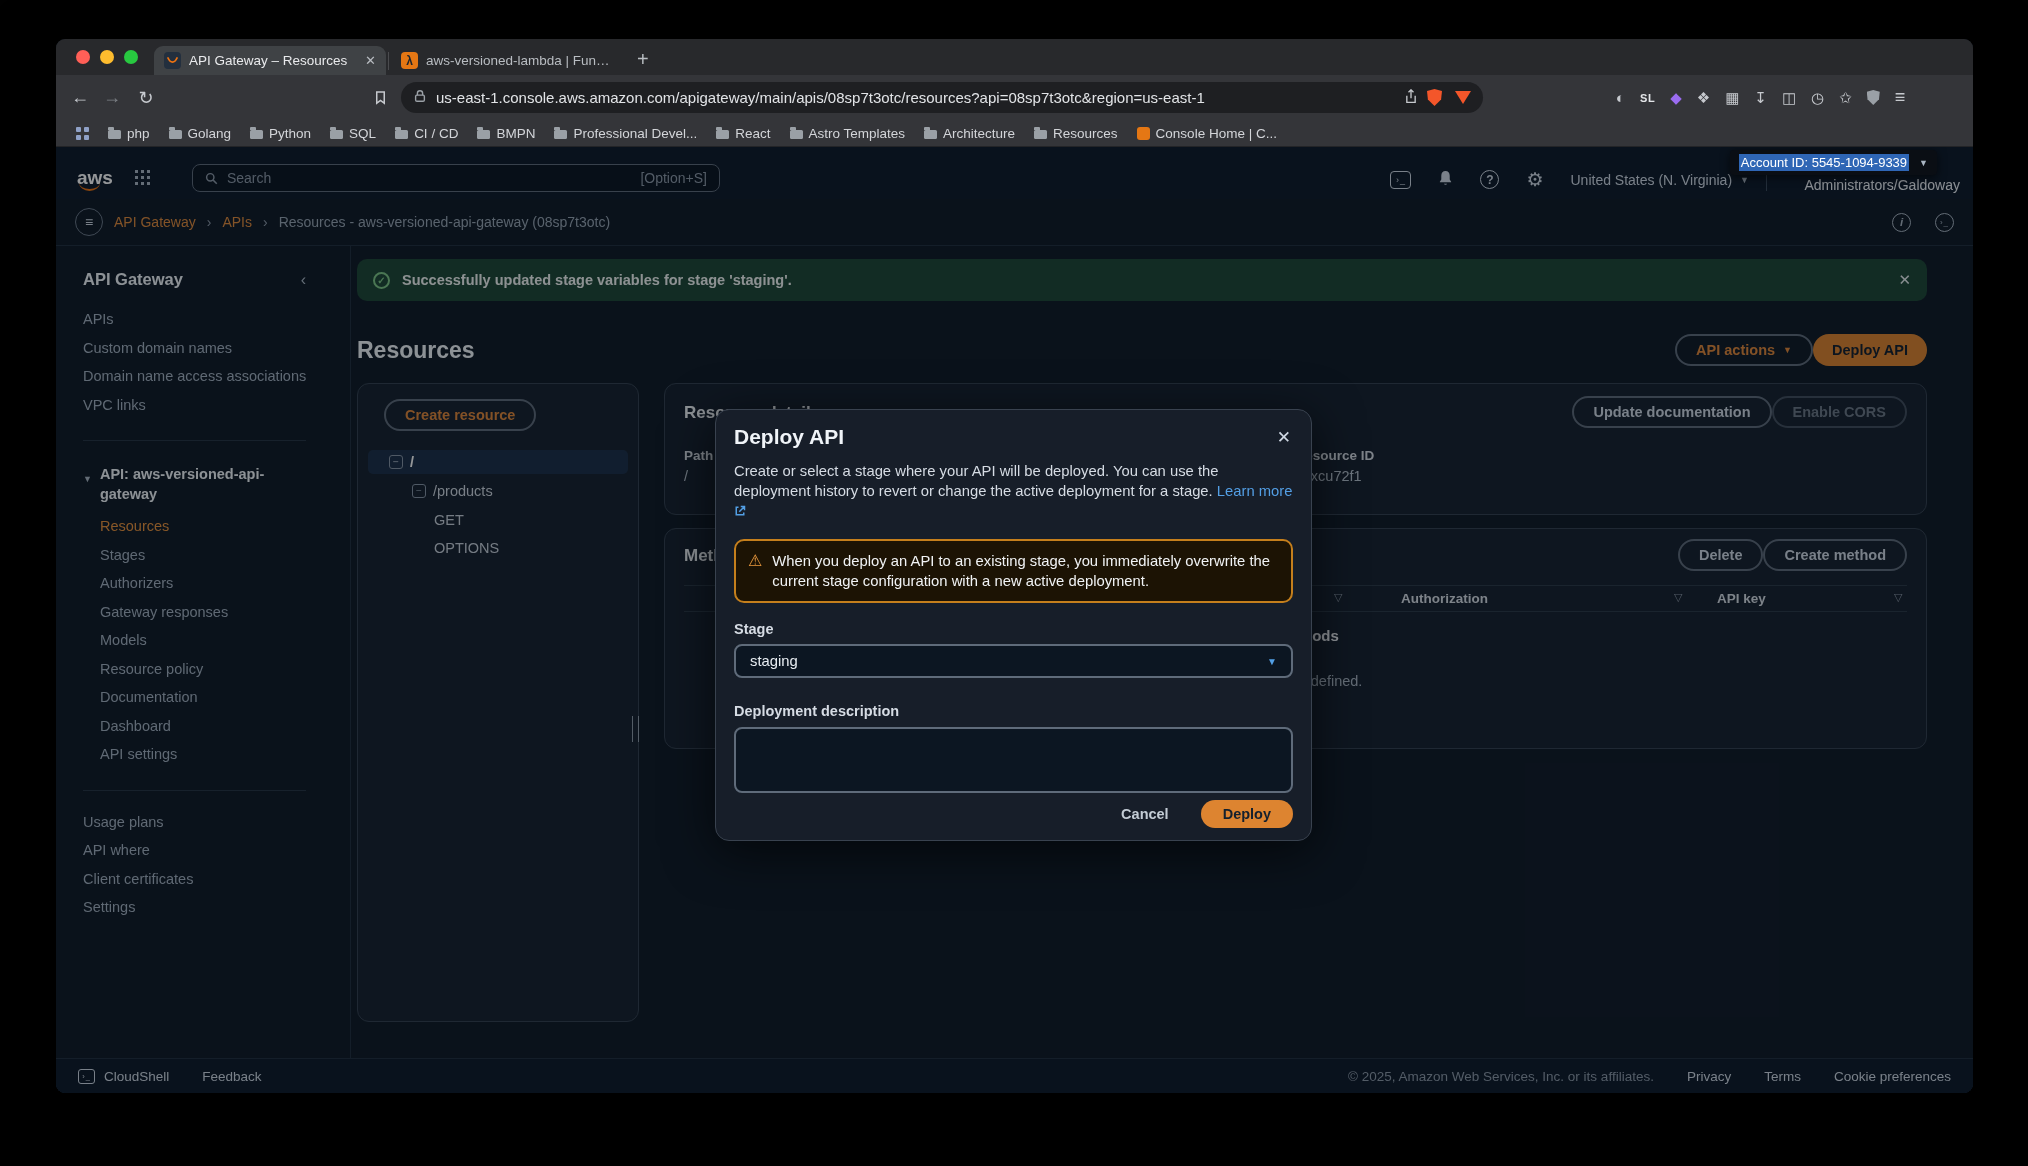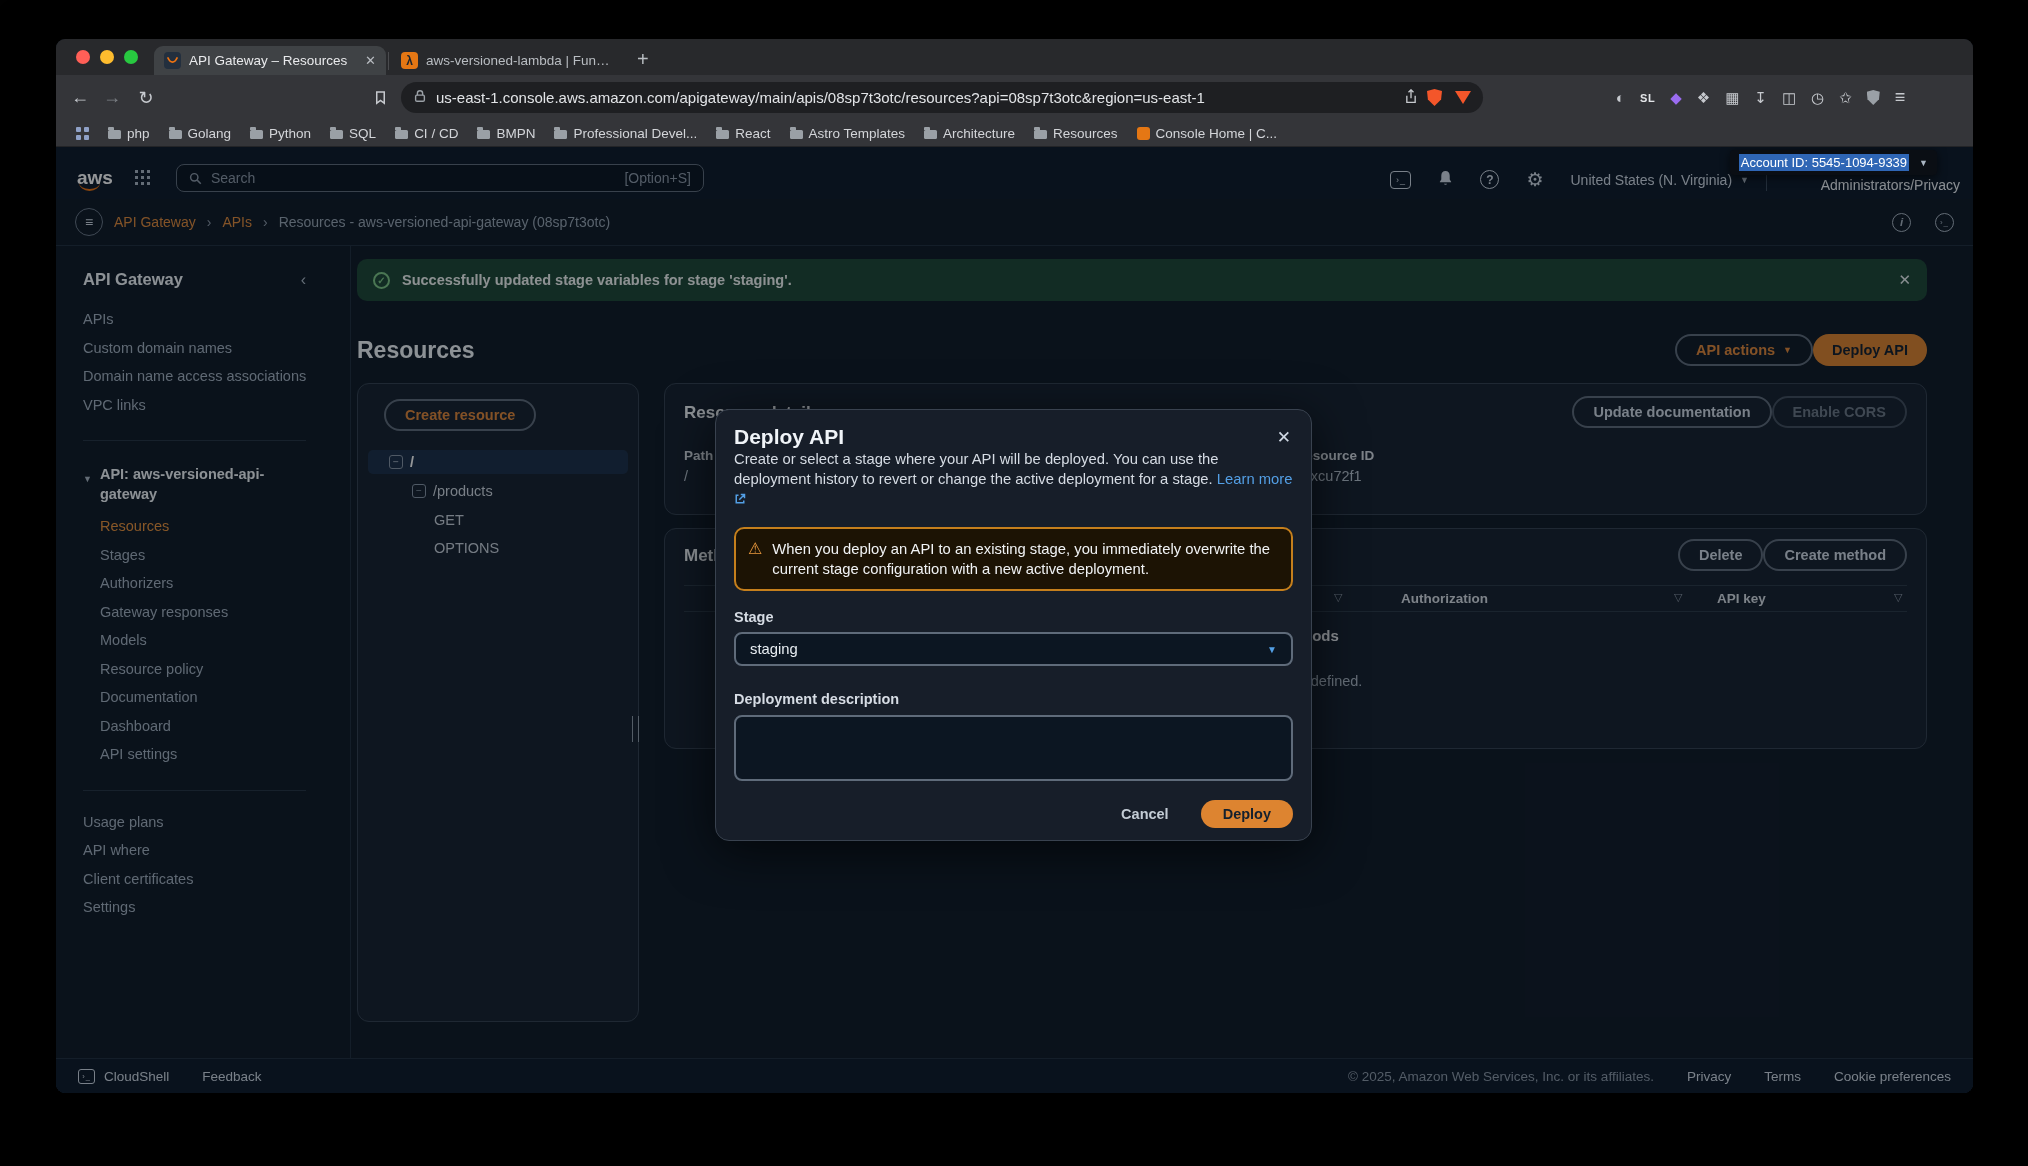--- a/index.html
+++ b/index.html
@@ -41,21 +41,21 @@
   .folder{width:13px;height:9px;background:#9aa0a6;border-radius:1.5px;position:relative;margin-top:2px;flex:none}
   .folder::before{content:"";position:absolute;top:-3px;left:0;width:6px;height:3px;background:#9aa0a6;border-radius:1px 1px 0 0}
   .bm-aws{width:13px;height:13px;background:#e57714;border-radius:3px;flex:none}
 
   
   .page{position:relative;height:946px;background:#111b27;overflow:hidden}
   .aws-header{height:52px;background:#0f1b2a;position:relative;display:flex;align-items:flex-end;padding:0 0 7px 21px}
   .logo-aws{font-weight:bold;font-size:19px;color:#fff;position:relative;line-height:17px;padding-bottom:6px}
   .logo-aws::after{content:"";position:absolute;left:2px;bottom:1px;width:21px;height:7px;border-bottom:2.4px solid #ec7211;border-radius:0 0 55% 55%/0 0 100% 100%}
   .hdr-grid{margin:0 0 4px 22px}
-  .hdr-search{margin-left:26px;margin-bottom:0;width:528px;height:28px;background:#0c1622;border:1px solid #5f6b7a;border-radius:8px;display:flex;align-items:center;gap:9px;padding:0 12px;color:#8d99a8;font-size:14px}
+  .hdr-search{margin-left:42px;margin-bottom:0;width:528px;height:28px;background:#0c1622;border:1px solid #5f6b7a;border-radius:8px;display:flex;align-items:center;gap:9px;padding:0 12px;color:#8d99a8;font-size:14px}
   .hdr-search .ph{flex:1}
   .hdr-right{position:absolute;right:224px;bottom:10px;display:flex;align-items:center;gap:27px;color:#cfd8e3}
   .ic-term{width:21px;height:18px;border:1.6px solid #cfd8e3;border-radius:4px;font-size:9px;display:flex;align-items:center;justify-content:center;letter-spacing:1px}
   .ic-q{width:19px;height:19px;border:1.6px solid #cfd8e3;border-radius:50%;font-size:12px;font-weight:bold;display:flex;align-items:center;justify-content:center}
   .gear{font-size:19px;line-height:19px}
   .region{display:flex;align-items:center;gap:8px;font-size:14px}
   .caret{font-size:9px;color:#aab6c3}
   .hdr-divider{position:absolute;right:206px;bottom:8px;width:1px;height:27px;background:#3c4a5c}
   .account-name{position:absolute;right:13px;top:30px;font-size:14px;color:#eef2f7}
   .account-popover{position:absolute;top:3px;right:36px;z-index:90;background:#0a0e14;border-radius:4px;padding:4px 9px;display:flex;align-items:center;gap:10px;box-shadow:0 2px 10px rgba(0,0,0,.6)}
@@ -133,21 +133,21 @@
   .ic-cs{width:17px;height:15px;border:1.5px solid #cfd8e3;border-radius:3px;font-size:7.5px;display:flex;align-items:center;justify-content:center;letter-spacing:1px}
   .foot-right{margin-left:auto;display:flex;gap:33px;align-items:center}
   .copyright{color:#8d99a8}
 
   .overlay{position:absolute;inset:0;background:rgba(2,6,12,.42);z-index:40}
 
   
   .modal{position:absolute;left:659px;top:262px;width:597px;height:432px;background:#171e29;border:1px solid #39424f;border-radius:14px;z-index:60;box-shadow:0 10px 50px rgba(0,0,0,.65);padding:0 18px}
   .modal-title{margin-top:15px;font-size:21px;font-weight:bold;color:#f0f4f8;line-height:24px}
   .modal-x{position:absolute;right:20px;top:17px;font-size:17px;color:#cfd8e3}
-  .modal-desc{margin-top:0;font-size:14.8px;line-height:20px;color:#d6dce4}
+  .modal-desc{margin-top:12px;font-size:14.8px;line-height:20px;color:#d6dce4}
   .link{color:#539fe5}
   .alert{margin-top:18px;border:2px solid #c57f1c;background:#1c1304;border-radius:10px;display:flex;gap:10px;padding:10px 12px}
   .alert-ic{color:#e9983d;font-size:16px;line-height:20px}
   .alert-text{font-size:14.8px;line-height:20px;color:#f1f3f5}
   .field-label{margin-top:17px;font-size:14.5px;font-weight:bold;color:#d6dce4;line-height:18px}
   .select{margin-top:6px;height:34px;background:#0c1622;border:2px solid #5f6b7a;border-radius:8px;display:flex;align-items:center;padding:0 14px;font-size:14.8px;color:#e8edf2}
   .select .caret-blue{margin-left:auto;color:#539fe5;font-size:10px}
   .field-label.second{margin-top:24px}
   .m-textarea{margin-top:7px;width:100%;height:66px;background:#0c1622;border:2px solid #5f6b7a;border-radius:8px;resize:none;display:block}
   .modal-foot{position:absolute;right:18px;bottom:12px;display:flex;align-items:center;gap:26px}
@@ -316,21 +316,21 @@
               </svg>
         </span>
         <span class="ic-q">?</span>
         <span class="gear">⚙</span>
         <span class="region">
           <span>United States (N. Virginia)</span>
           <span class="caret">▼</span>
         </span>
       </div>
       <span class="hdr-divider"></span>
-      <span class="account-name">Administrators/Privacy</span>
+      <span class="account-name">Administrators/Galdoway</span>
     </div>
 
     <div class="breadcrumbbar">
       <span class="crumb-menu">≡</span>
       <span class="crumb-link">API Gateway</span>
       <span class="crumb-sep">›</span>
       <span class="crumb-link">APIs</span>
       <span class="crumb-sep">›</span>
       <span class="crumb-cur">Resources - aws-versioned-api-gateway (08sp7t3otc)</span>
       <span class="crumb-right">

